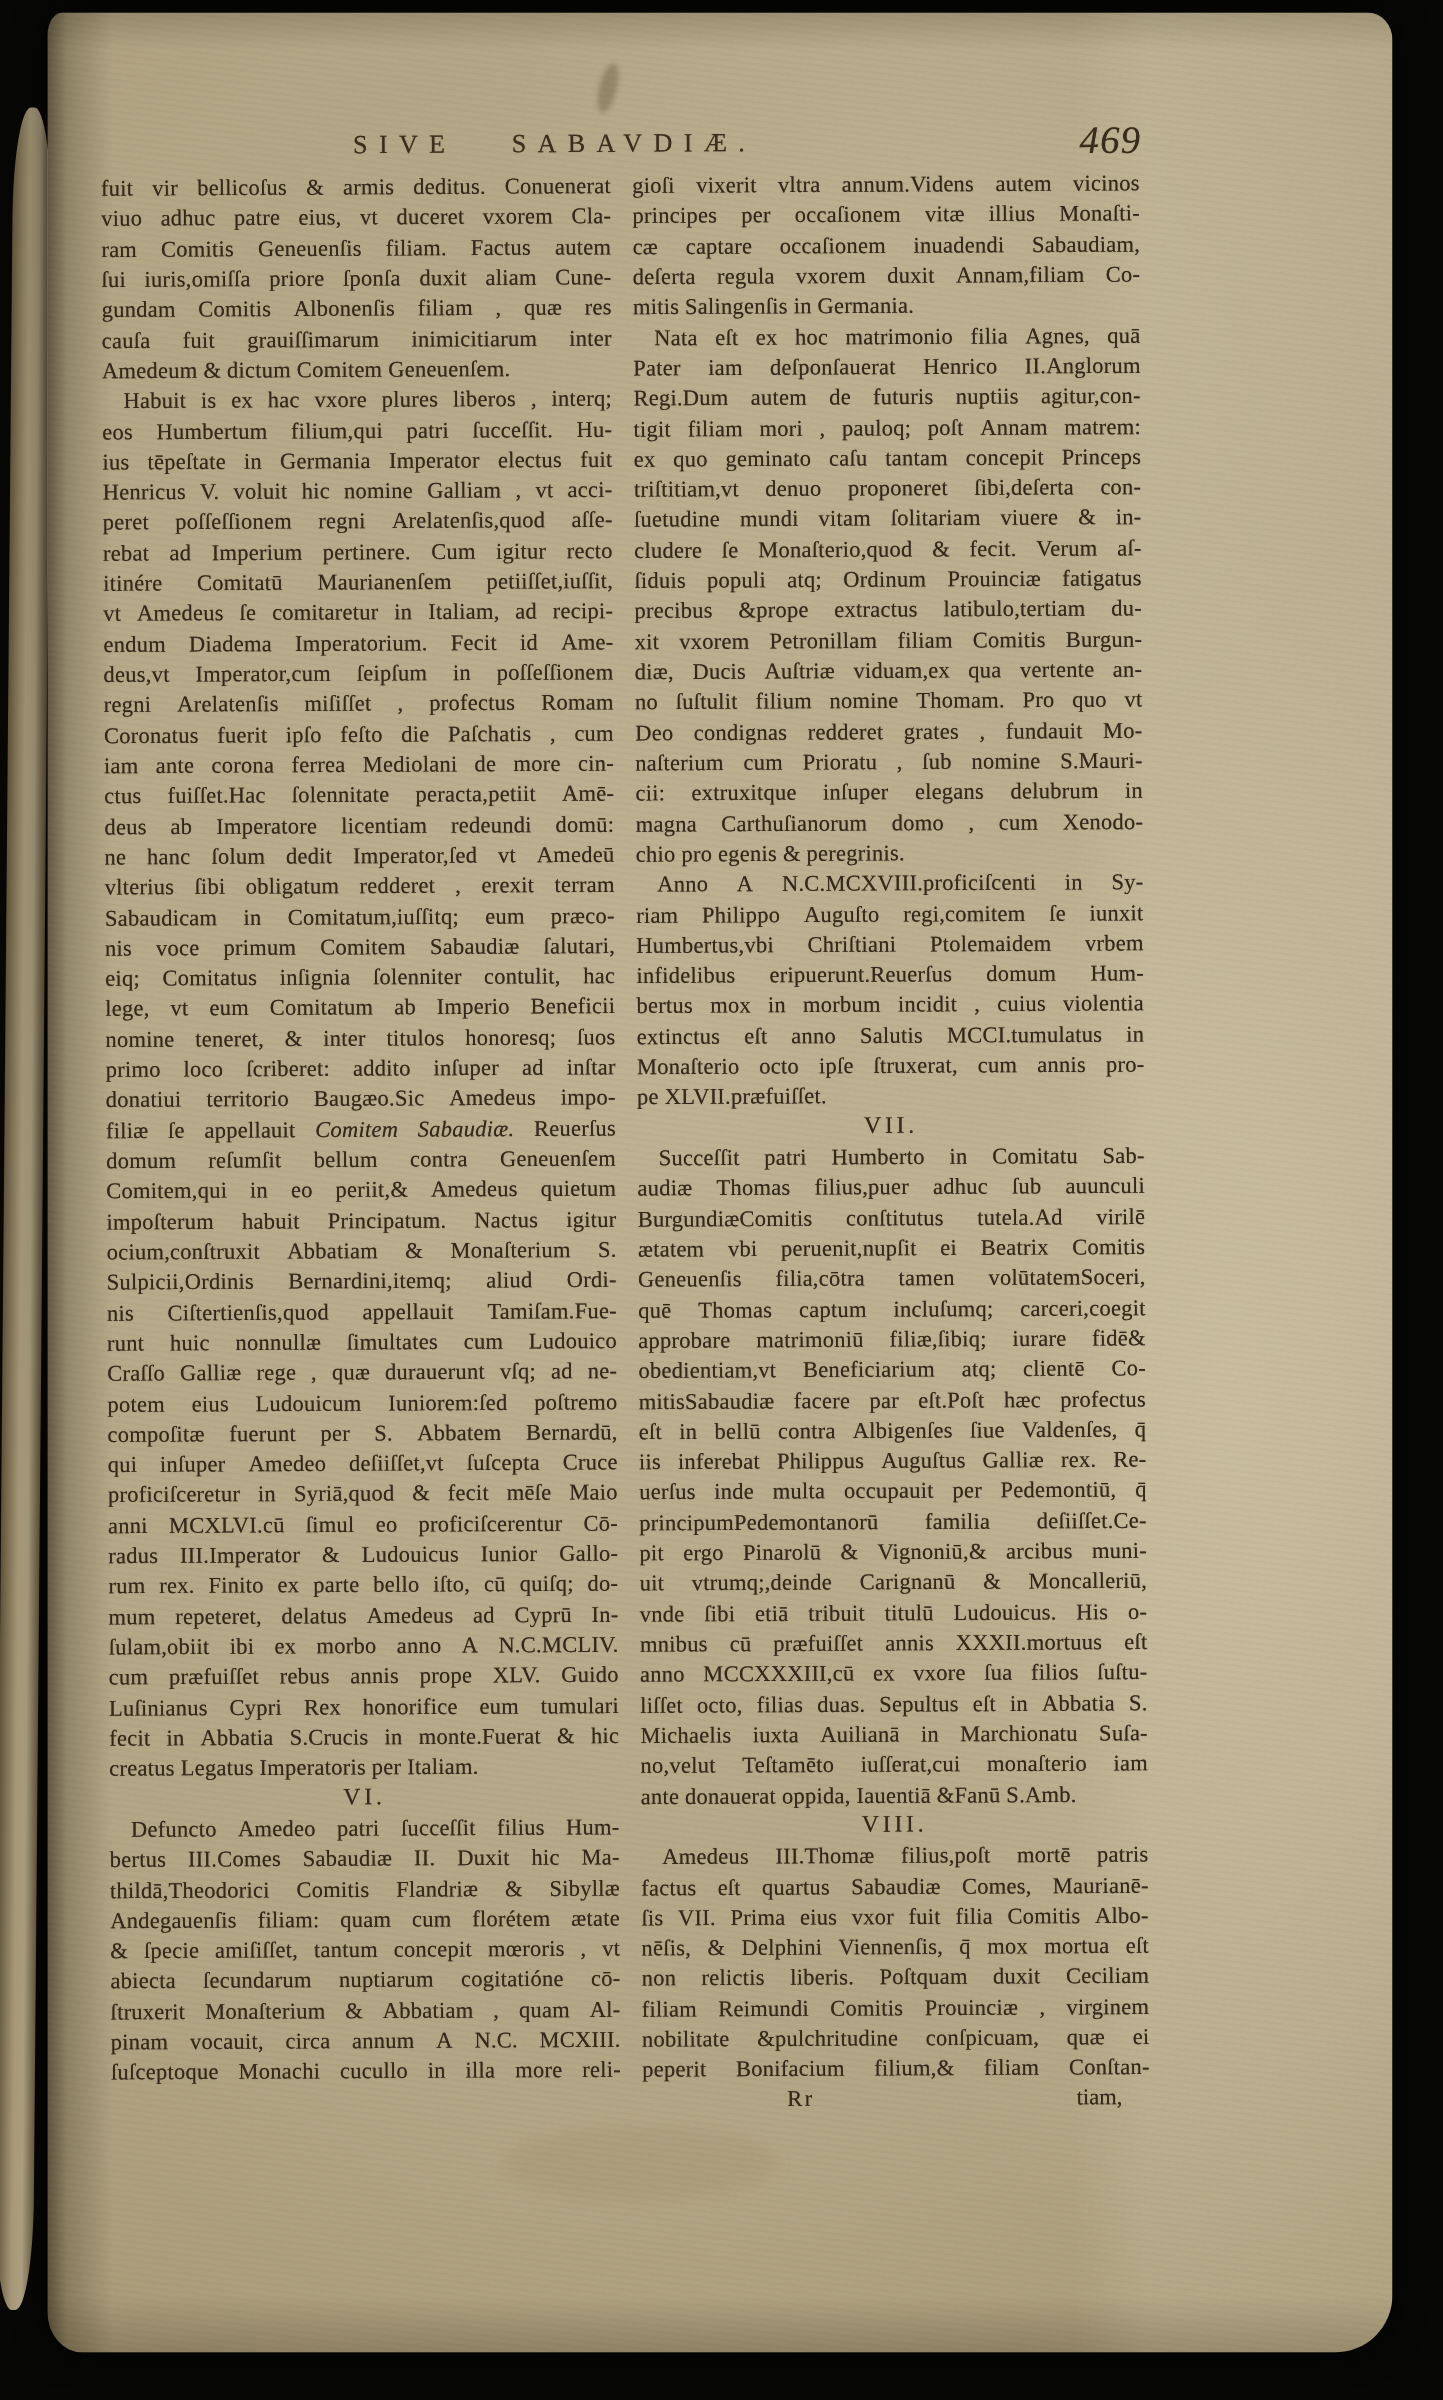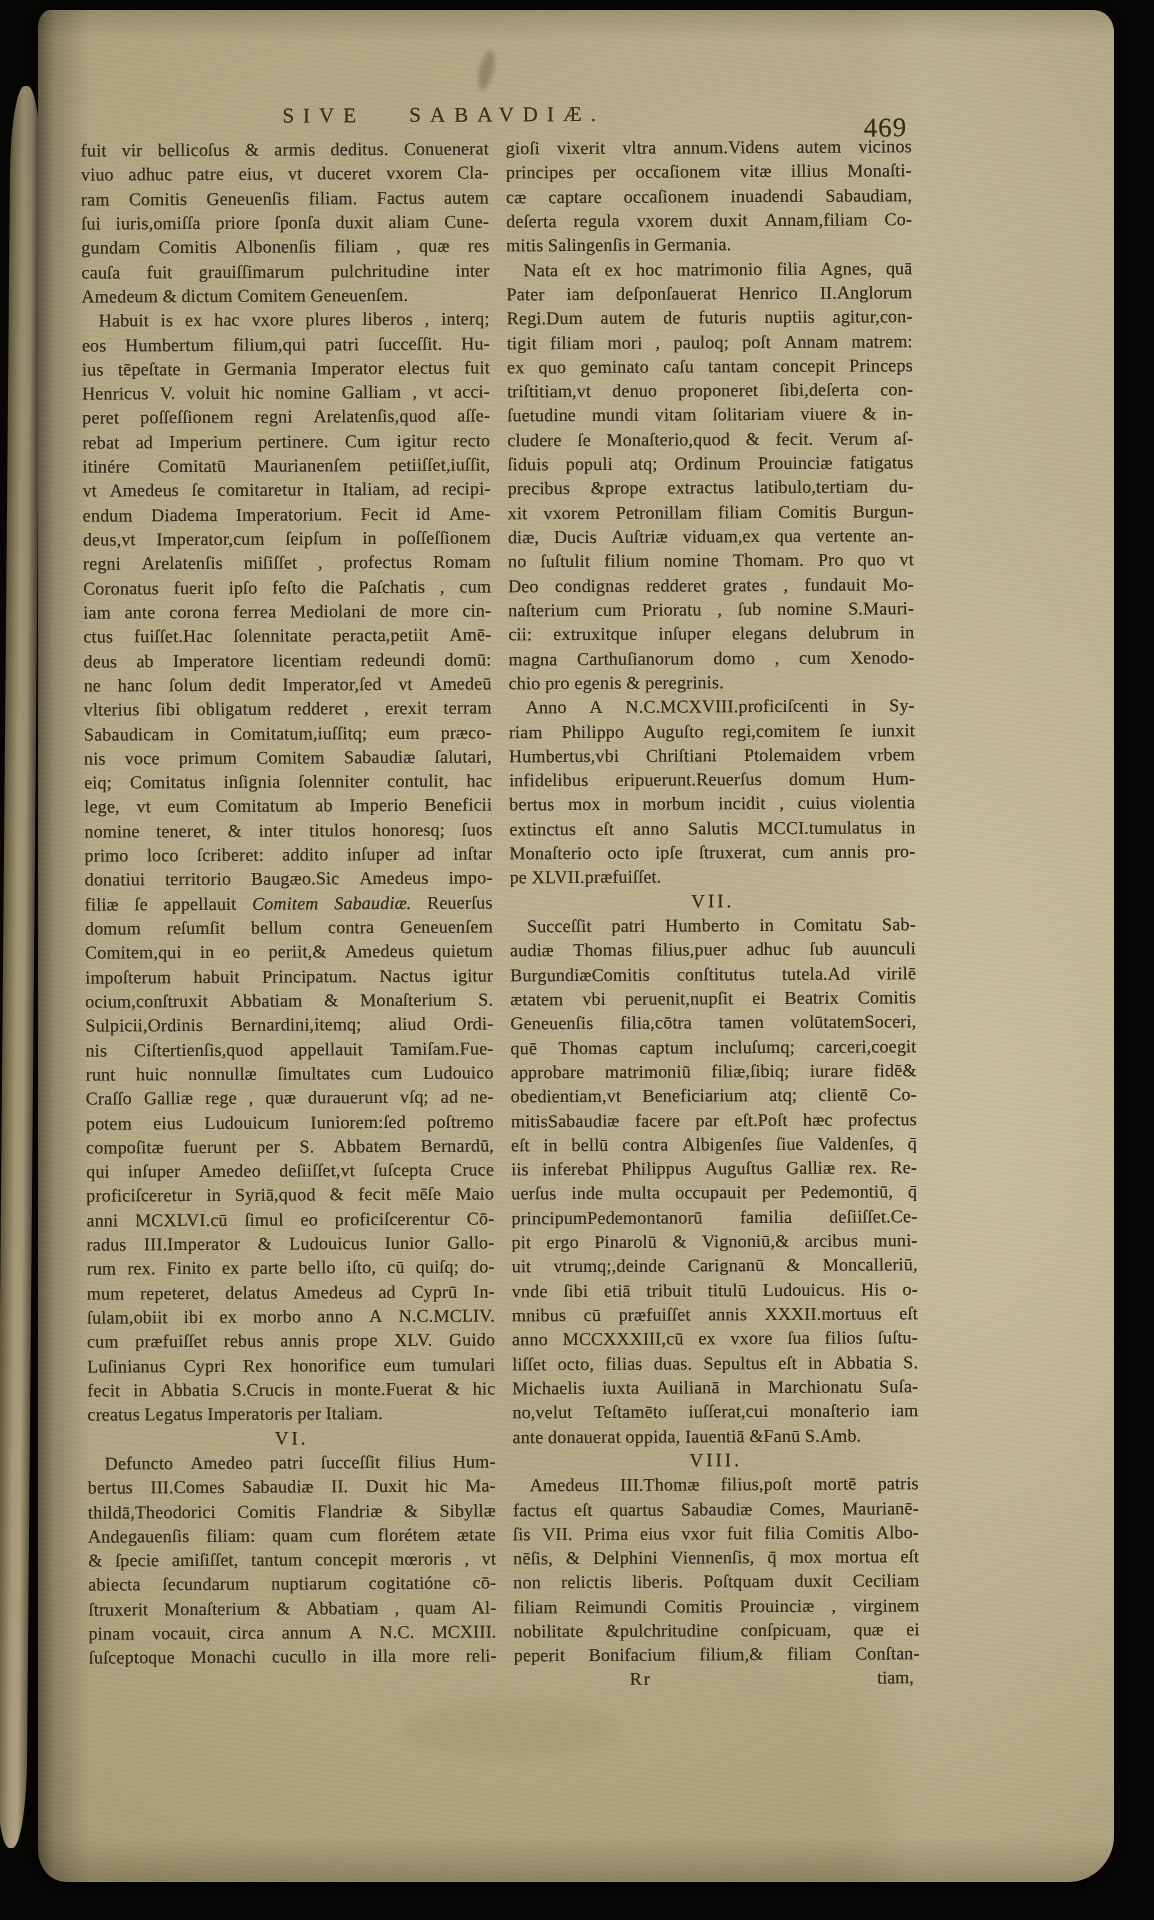--- a/index.html
+++ b/index.html
@@ -17,33 +17,33 @@
          linear-gradient(to top, rgba(66,54,32,.28), rgba(66,54,32,0) 46px),
          linear-gradient(to bottom, rgba(66,54,32,.22), rgba(66,54,32,0) 30px),
          radial-gradient(ellipse 55% 35% at 68% 10%, rgba(255,246,220,.10), rgba(255,246,220,0) 65%),
          radial-gradient(ellipse 45% 55% at 88% 60%, rgba(228,214,184,.28), rgba(228,214,184,0) 70%),
          radial-gradient(ellipse 120% 85% at 48% 44%, #bfb293 0%, #b2a584 55%, #a39570 85%, #8a7c5c 100%);
        box-shadow:0 0 26px rgba(0,0,0,.8);}
   .content{position:absolute;inset:0;transform:rotate(-0.3deg);color:#33281a;
        text-shadow:0 0 .6px rgba(53,41,26,.65);}
   .running-head{position:absolute;left:150px;top:92px;width:520px;text-align:center;
        font-size:21px;letter-spacing:9px;word-spacing:30px;color:#3b2e1c;}
-  .folio{position:absolute;left:830px;top:104px;font-size:27px;letter-spacing:1px;color:#382c1a;}
+  .folio{position:absolute;left:830px;top:86px;font-size:31px;letter-spacing:1px;color:#382c1a;font-style:italic;}
   .col{position:absolute;top:126px;font-size:18px;letter-spacing:.2px;}
   .col-left{left:47px;width:408px;}
   .col-right{left:472px;width:406px;}
   .ln{height:24.32px;line-height:24.32px;white-space:nowrap;}
   .ln.j,.ln.i{display:flex;justify-content:space-between;}
   .ln.i{padding-left:17px;}
   .ln.e{text-align:left;}
   .ln.c{text-align:center;font-size:19px;letter-spacing:3px;}
   .em{font-style:italic;}
   .sigrow{position:absolute;left:472px;top:1659px;width:406px;height:24px;font-size:18px;}
   .sig{position:absolute;left:116px;letter-spacing:2px;}
-  .catch{position:absolute;right:6px;}
+  .catch{position:absolute;right:22px;}
   .stain1{position:absolute;left:446px;top:40px;width:14px;height:40px;border-radius:50%;
        background:rgba(60,45,22,.28);transform:rotate(14deg);filter:blur(2px);}
   .stain2{position:absolute;left:360px;top:1690px;width:220px;height:60px;border-radius:50%;
        background:rgba(120,100,60,.10);filter:blur(6px);}
 </style>
 </head>
 <body>
 
 <div class="under-page"></div>
 
@@ -94,21 +94,21 @@
           <span>Albonenſis</span>
           <span>filiam</span>
           <span>,</span>
           <span>quæ</span>
           <span>res</span>
         </div>
         <div class="ln j">
           <span>cauſa</span>
           <span>fuit</span>
           <span>grauiſſimarum</span>
-          <span>pulchritudine</span>
+          <span>inimicitiarum</span>
           <span>inter</span>
         </div>
         <div class="ln e">Amedeum &amp; dictum Comitem Geneuenſem.</div>
         <div class="ln i">
           <span>Habuit</span>
           <span>is</span>
           <span>ex</span>
           <span>hac</span>
           <span>vxore</span>
           <span>plures</span>

